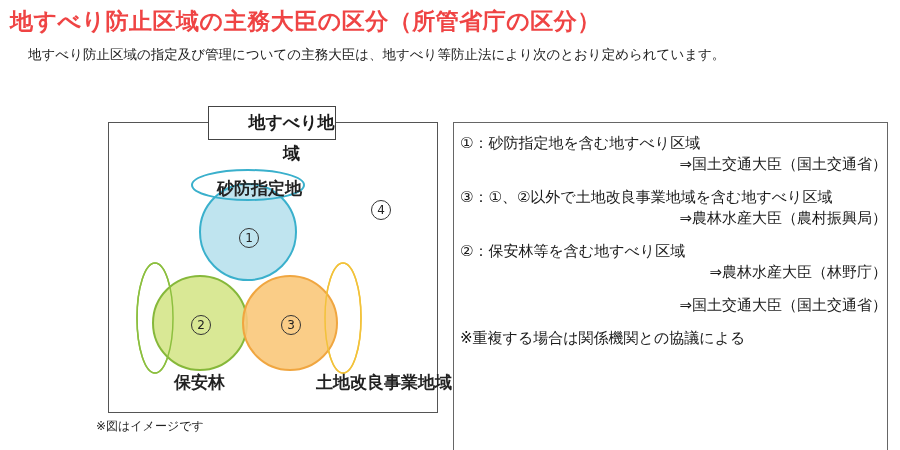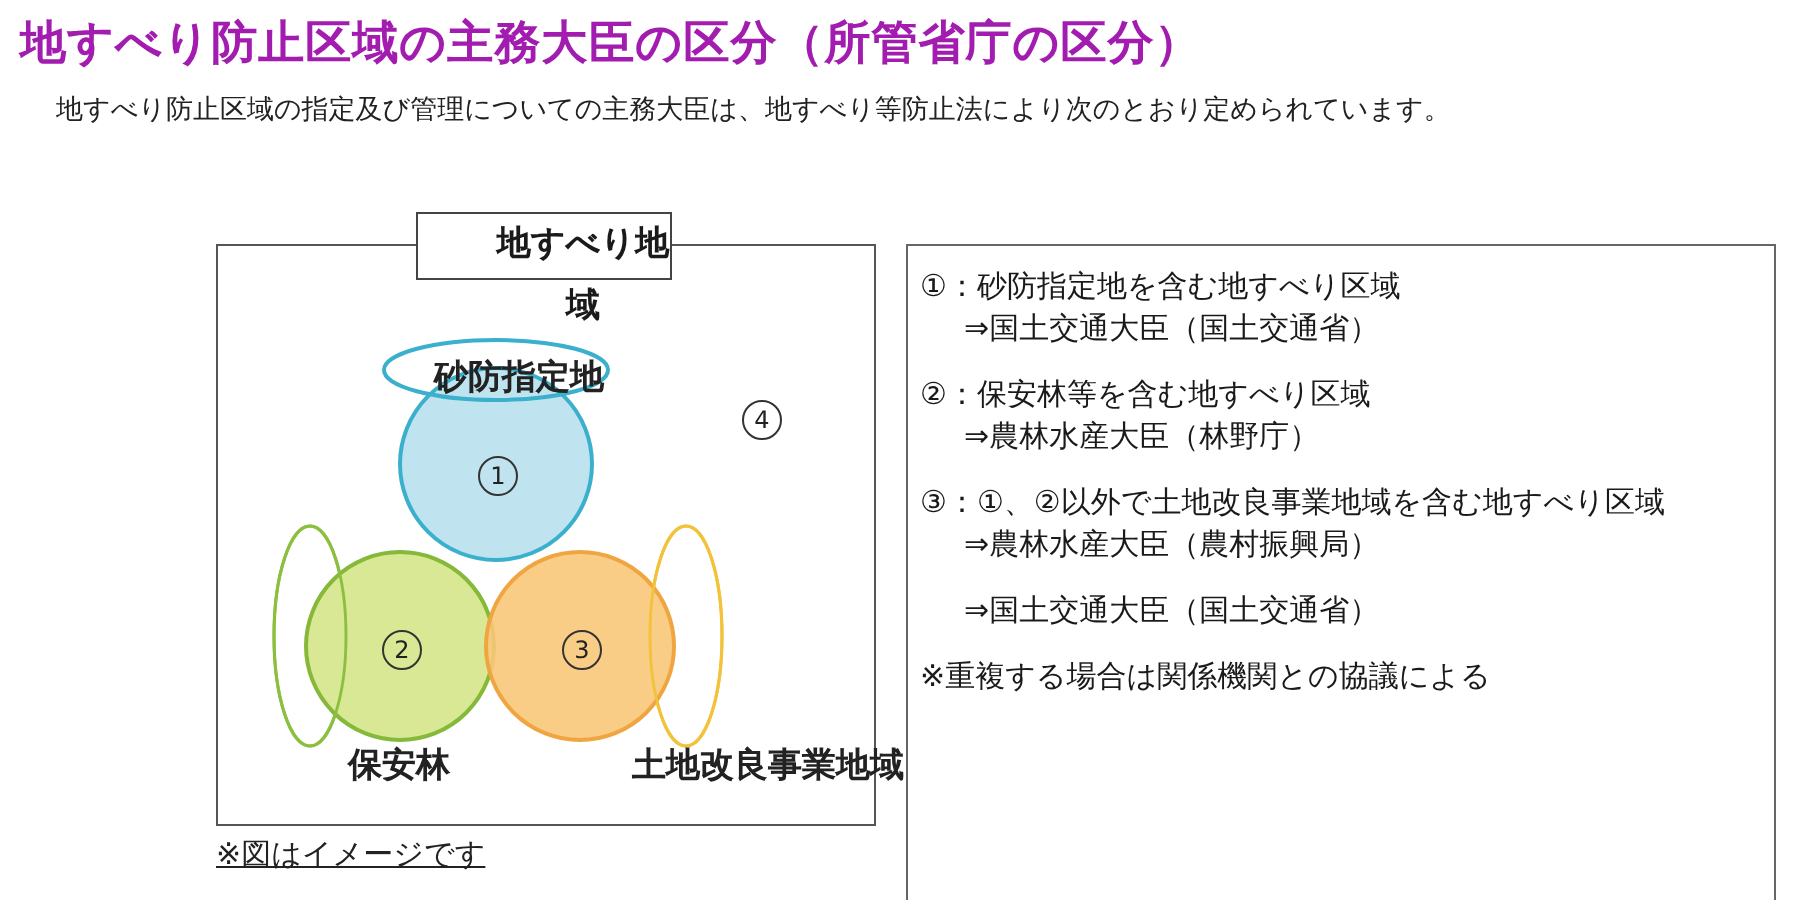--- a/index.html
+++ b/index.html
@@ -1,38 +1,38 @@
 <!DOCTYPE html>
 <html><head>
 <meta charset="utf-8">
 <style>
   html, body { margin:0; padding:0; background:#ffffff; }
   body { width:900px; height:450px; position:relative; overflow:hidden;
          font-family:"DejaVu Sans","Liberation Sans",sans-serif; color:#1a1a1a; }
   .title { position:absolute; left:10px; top:6px; font-size:23px; font-weight:bold;
-           letter-spacing:0.5px; white-space:nowrap; color:#a21caf; }
+           letter-spacing:0.5px; white-space:nowrap; color:#ef4444; }
   .subtitle { position:absolute; left:28px; top:46px; font-size:13.5px;
               font-family:"DejaVu Serif","Liberation Serif",serif; white-space:nowrap; color:#222; }
   .left-box { position:absolute; left:108px; top:122px; width:330px; height:291px;
               border:1.5px solid #555; box-sizing:border-box; }
   .region-label { position:absolute; left:208px; top:106px; width:128px; height:34px;
                   background:#fff; border:1.5px solid #444; box-sizing:border-box;
                   font-size:17px; font-weight:bold; text-align:center; line-height:31px;padding-left:39px; }
   .diagram-svg { position:absolute; left:0; top:0; width:900px; height:450px; pointer-events:none; }
   .lbl { position:absolute; font-size:17px; font-weight:bold; white-space:nowrap; color:#222; }
   .num { position:absolute; font-size:16px; white-space:nowrap; color:#222;
          width:22px; height:22px; line-height:20px; text-align:center; }
   .num span { display:inline-block; width:18px; height:18px; border:1.3px solid #333; border-radius:50%;
               font-size:12px; line-height:18px; text-align:center; }
-  .note-left { position:absolute; left:108px; top:418px; font-size:15px; white-space:nowrap; color:#222;text-decoration:underline; }
+  .note-left { position:absolute; left:96px; top:418px; font-size:12px; white-space:nowrap; color:#222; }
   .right-box { position:absolute; left:453px; top:122px; width:435px; height:358px;
                border:1.5px solid #666; box-sizing:border-box; padding:10px 0 0 6px; }
   .entry { margin-bottom:12px; }
   .entry-line { font-size:15px; line-height:21px; white-space:nowrap; color:#1a1a1a; }
-  .entry-line.sub { padding-left:22px; }
+  .entry-line.sub { padding-left:22px;text-align:right; }
   .footnote { font-size:15px; line-height:21px; white-space:nowrap; color:#1a1a1a; }
 </style>
 </head>
 <body>
 
 <div class="title">地すべり防止区域の主務大臣の区分（所管省庁の区分）</div>
 <div class="subtitle">地すべり防止区域の指定及び管理についての主務大臣は、地すべり等防止法により次のとおり定められています。</div>
 
 <div class="left-box"></div>
 
@@ -66,24 +66,24 @@
 <div class="num" style="left:370px;top:199px;"><span>4</span></div>
 
 <div class="note-left">※図はイメージです</div>
 
 <div class="right-box">
   <div class="entry">
     <div class="entry-line">①：砂防指定地を含む地すべり区域</div>
     <div class="entry-line sub">⇒国土交通大臣（国土交通省）</div>
   </div>
   <div class="entry">
+    <div class="entry-line">③：①、②以外で土地改良事業地域を含む地すべり区域</div>
+    <div class="entry-line sub">⇒農林水産大臣（農村振興局）</div>
+  </div>
+  <div class="entry">
     <div class="entry-line">②：保安林等を含む地すべり区域</div>
     <div class="entry-line sub">⇒農林水産大臣（林野庁）</div>
-  </div>
-  <div class="entry">
-    <div class="entry-line">③：①、②以外で土地改良事業地域を含む地すべり区域</div>
-    <div class="entry-line sub">⇒農林水産大臣（農村振興局）</div>
   </div>
   <div class="entry">
     <div class="entry-line sub">⇒国土交通大臣（国土交通省）</div>
   </div>
   <div class="footnote">※重複する場合は関係機関との協議による</div>
 </div>
 
 </body></html>

